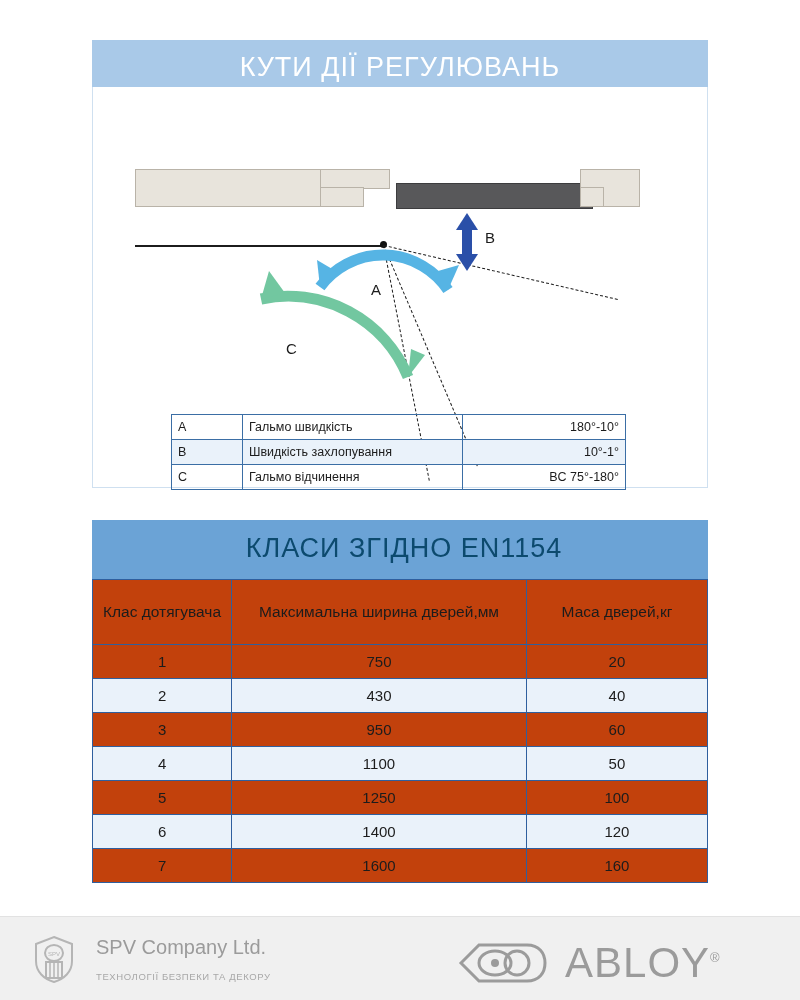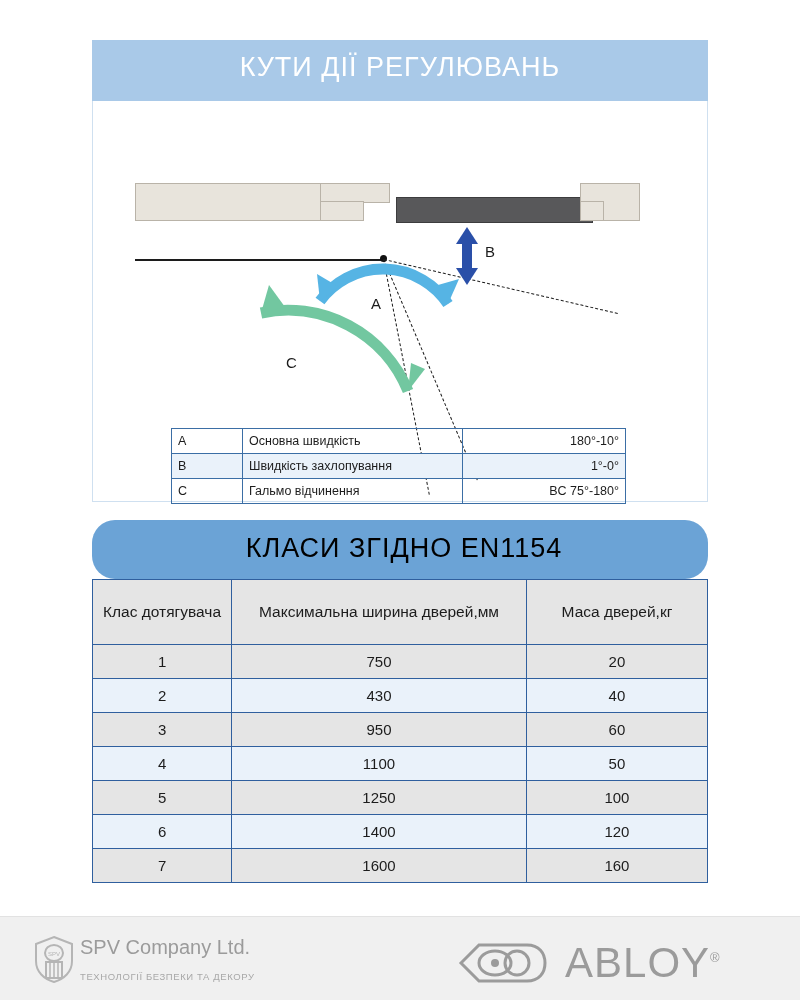--- a/index.html
+++ b/index.html
@@ -21,21 +21,21 @@
     left: 92px;
     top: 40px;
     width: 616px;
   }
   .section-header {
     background: #a9c9e8;
     color: #ffffff;
     text-align: center;
     font-size: 27px;
     letter-spacing: 1px;
-    padding: 12px 0 18px 0;
+    padding: 12px 0 4px 0;
     font-weight: normal;
   }
   #angles-figure {
     border: 1px solid #cfe0f0;
     border-top: none;
     background: #ffffff;
     height: 400px;
     position: relative;
   }
 
@@ -95,33 +95,32 @@
 
   
   #section-classes {
     position: absolute;
     left: 92px;
     top: 520px;
     width: 616px;
   }
   #classes-header {
     background: #6ba3d6;
-    color: #000000;
+    color: #0c4a6e;
     text-align: center;
     font-size: 27px;
     padding: 13px 0 15px 8px;
     letter-spacing: 1px;
-    border-radius: 23px;
   }
   #classes-table {
     width: 616px;
     border-collapse: collapse;
     font-size: 15px;
     color: #1c1c1c;
-    background: #e5e5e5;
+    background: #c2410c;
   }
   #classes-table th,
   #classes-table td {
     border: 1px solid #2f5f9e;
     text-align: center;
     padding: 8px 4px;
   }
   #classes-table th {
     font-weight: normal;
     font-size: 15.5px;
@@ -144,21 +143,21 @@
     height: 84px;
     background: #f0f0f0;
     border-top: 1px solid #e2e2e2;
   }
   #spv-logo {
     position: absolute;
     left: 28px;
     top: 16px;
     display: flex;
     align-items: center;
-    gap: 0;
+    gap: 16px;
   }
   #spv-text-wrap {
     display: flex;
     flex-direction: column;
     justify-content: center;
   }
   #spv-name {
     font-size: 20px;
     color: #9b9b9b;
     line-height: 1.1;
@@ -235,27 +234,27 @@
     </svg>
 
     <div class="label-letter" style="left:278px; top:194px;">A</div>
     <div class="label-letter" style="left:392px; top:142px;">B</div>
     <div class="label-letter" style="left:193px; top:253px;">C</div>
 
     <table id="params-table">
       <tbody>
         <tr>
           <td class="col-key">A</td>
-          <td>Основна швидкість</td>
+          <td>Гальмо швидкість</td>
           <td class="col-val">180°-10°</td>
         </tr>
         <tr>
           <td class="col-key">B</td>
           <td>Швидкість захлопування</td>
-          <td class="col-val">1°-0°</td>
+          <td class="col-val">10°-1°</td>
         </tr>
         <tr>
           <td class="col-key">C</td>
           <td>Гальмо відчинення</td>
           <td class="col-val">BC 75°-180°</td>
         </tr>
       </tbody>
     </table>
 
   </div>

